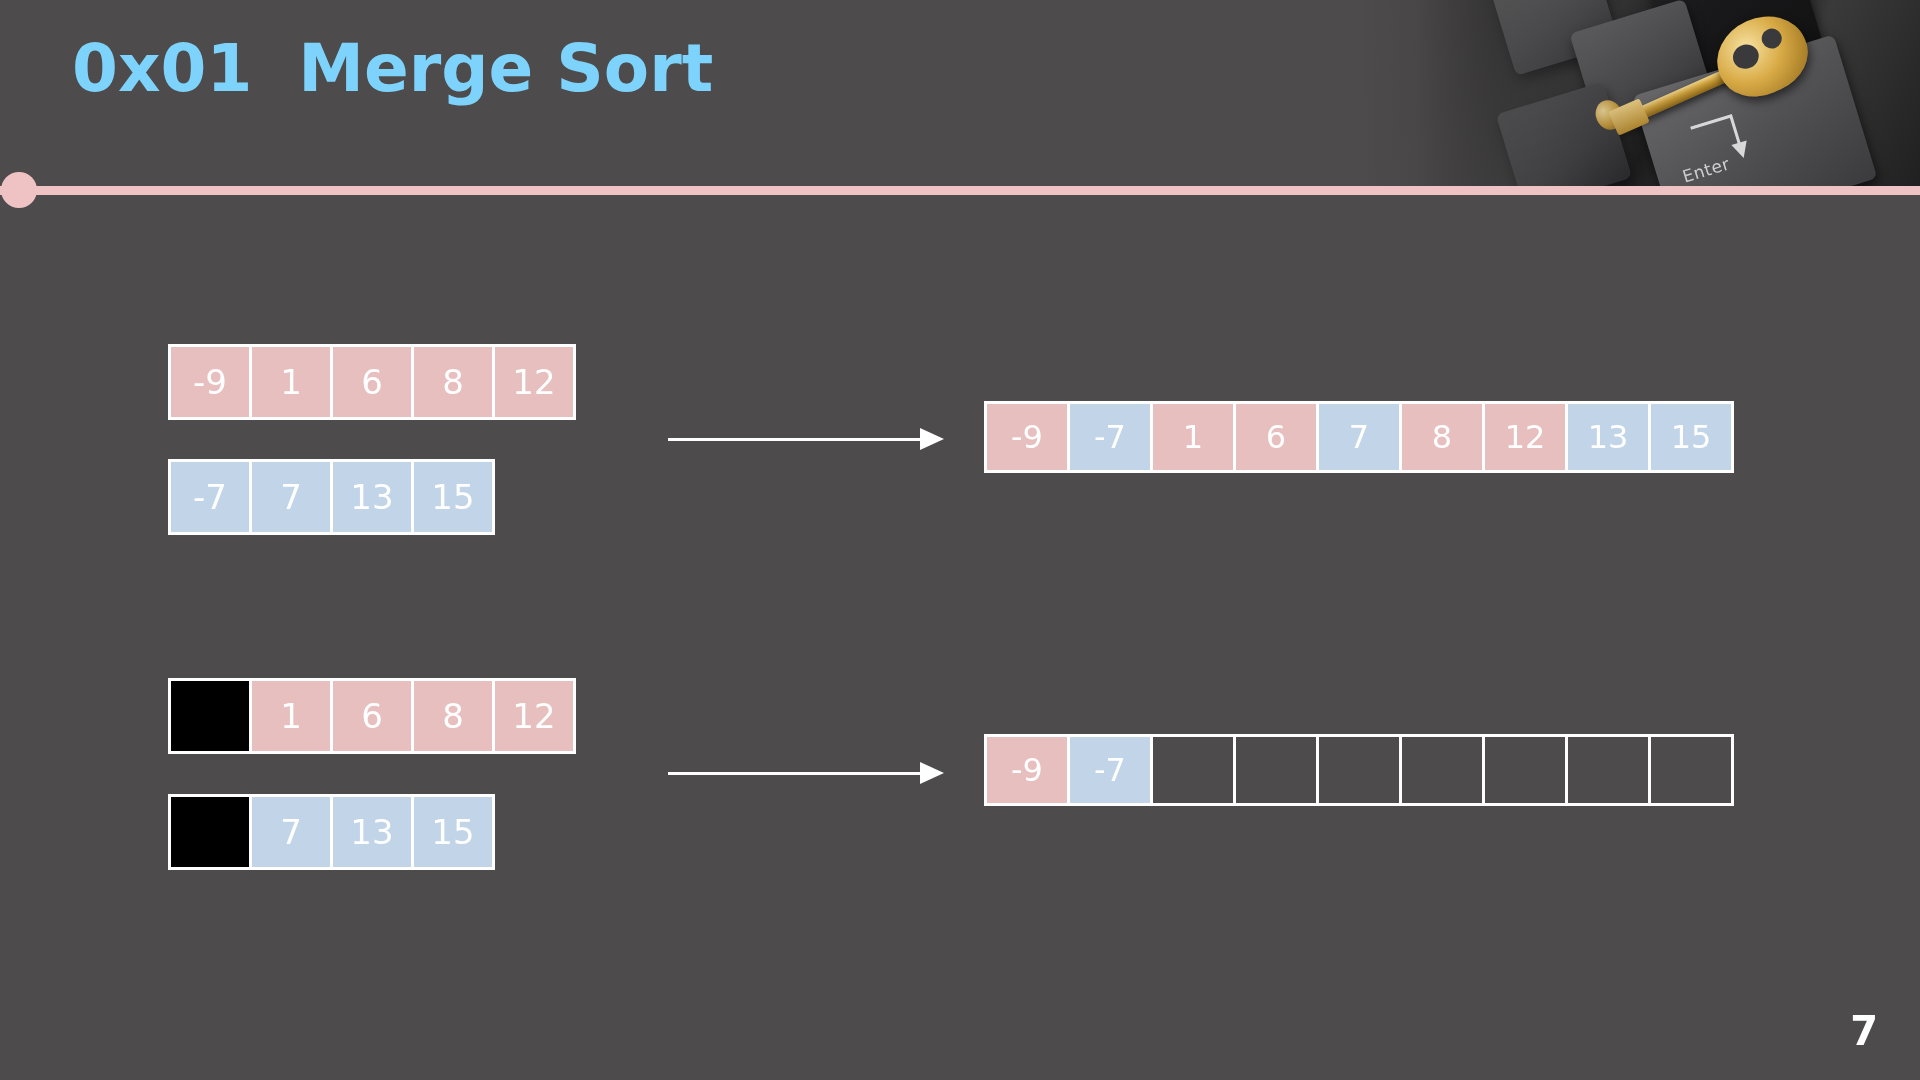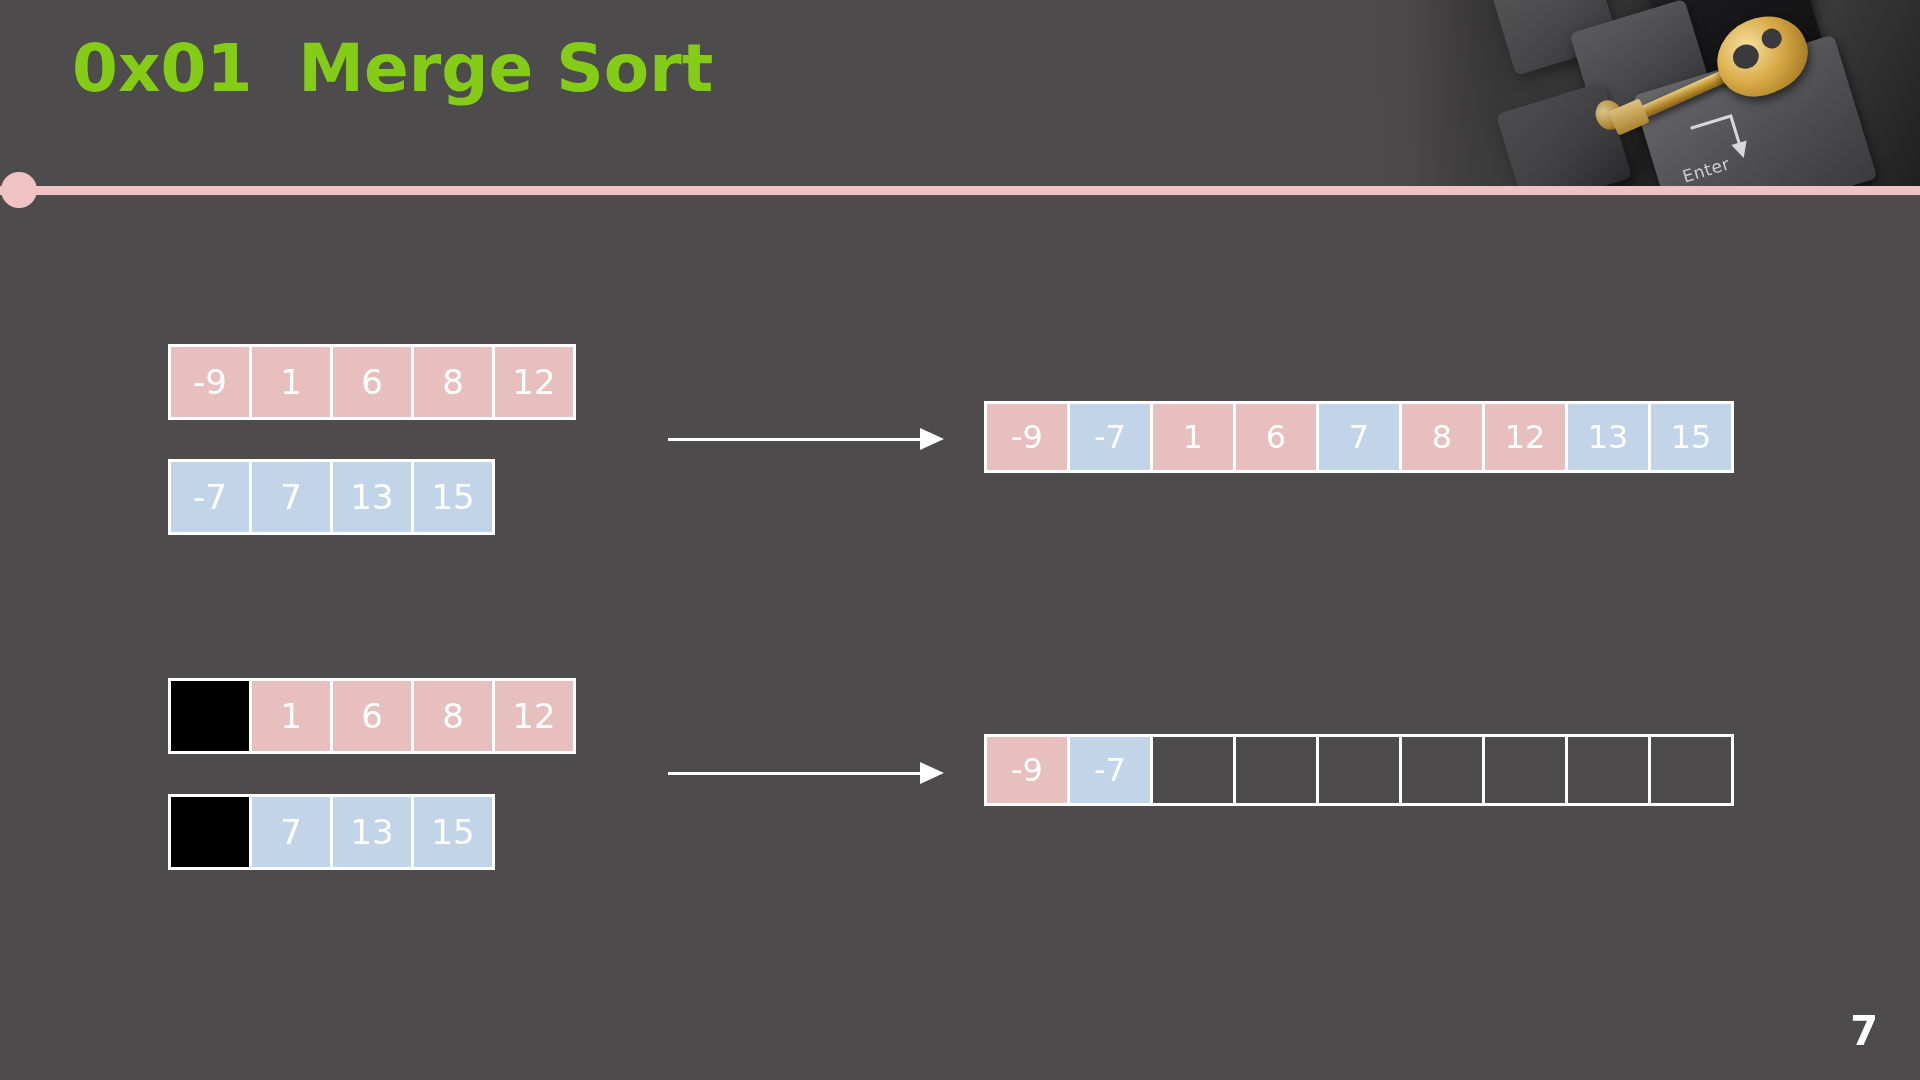--- a/index.html
+++ b/index.html
@@ -127,21 +127,21 @@
   #header-photo .fade {
     position: absolute;
     inset: 0;
     background: linear-gradient(90deg, #4d4b4b 0%, rgba(77,75,75,.92) 10%, rgba(77,75,75,.55) 24%, rgba(77,75,75,.18) 42%, rgba(77,75,75,0) 62%);
   }
 
   #slide-title {
     position: absolute;
     left: 72px;
     top: 30px;
-    color: #84cc16;
+    color: #7dd3fc;
     font-size: 66px;
     font-weight: bold;
     letter-spacing: 0px;
     white-space: pre;
     font-family: "DejaVu Sans", sans-serif;
   }
 
   #accent-rule {
     position: absolute;
     left: 0;

